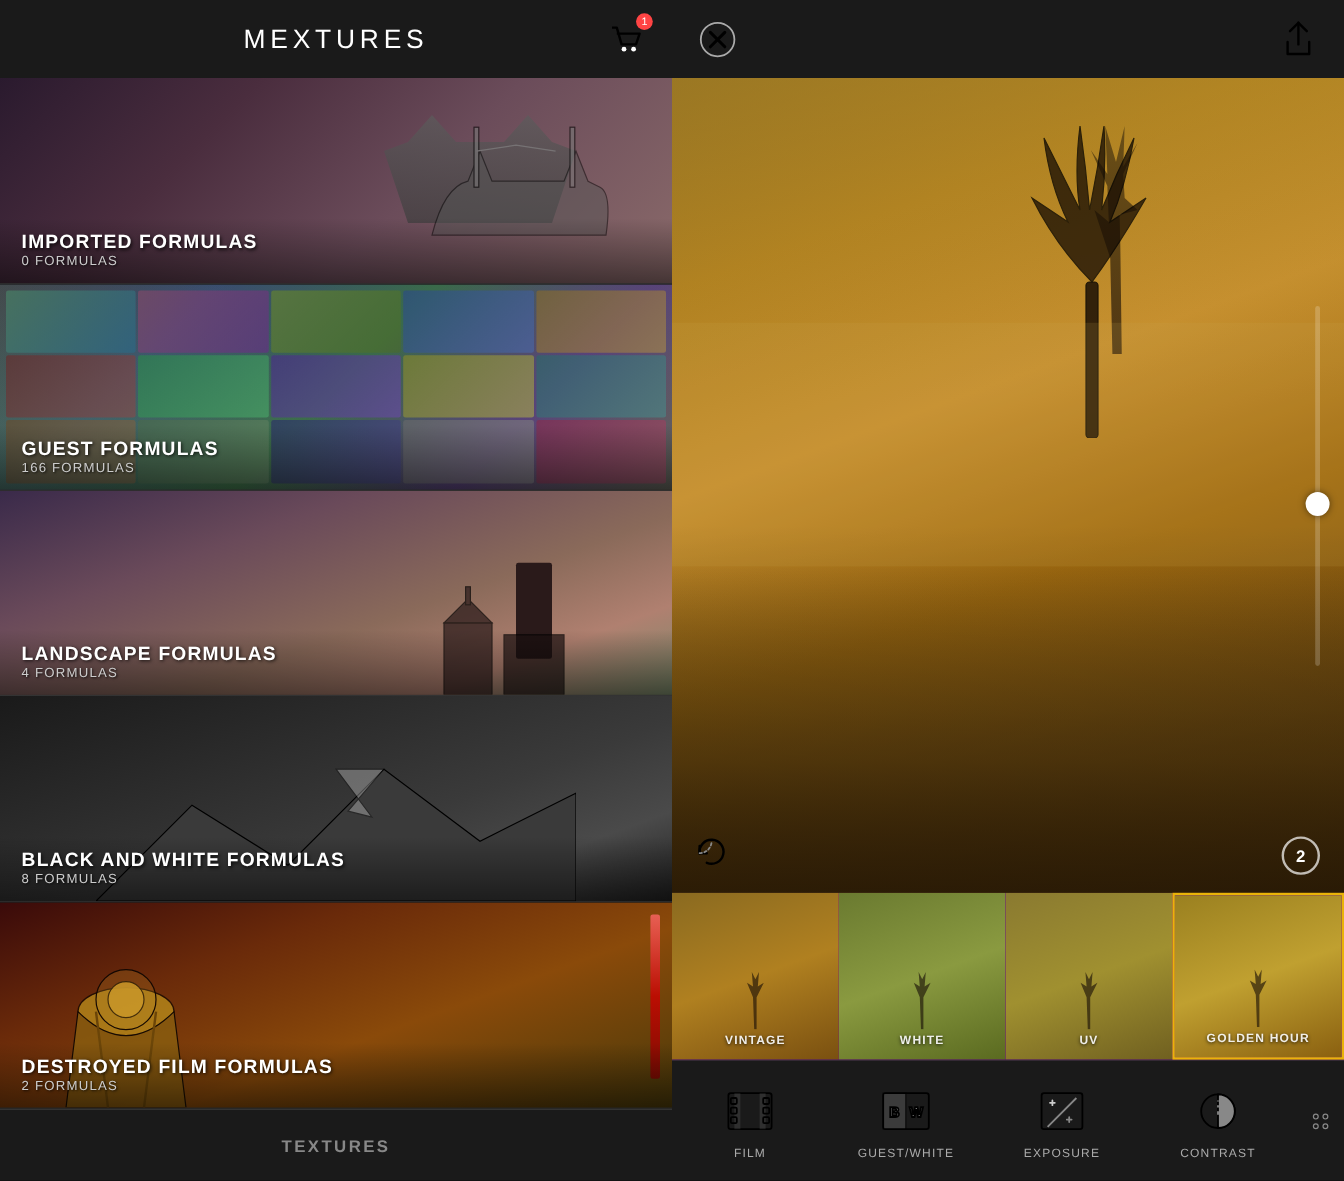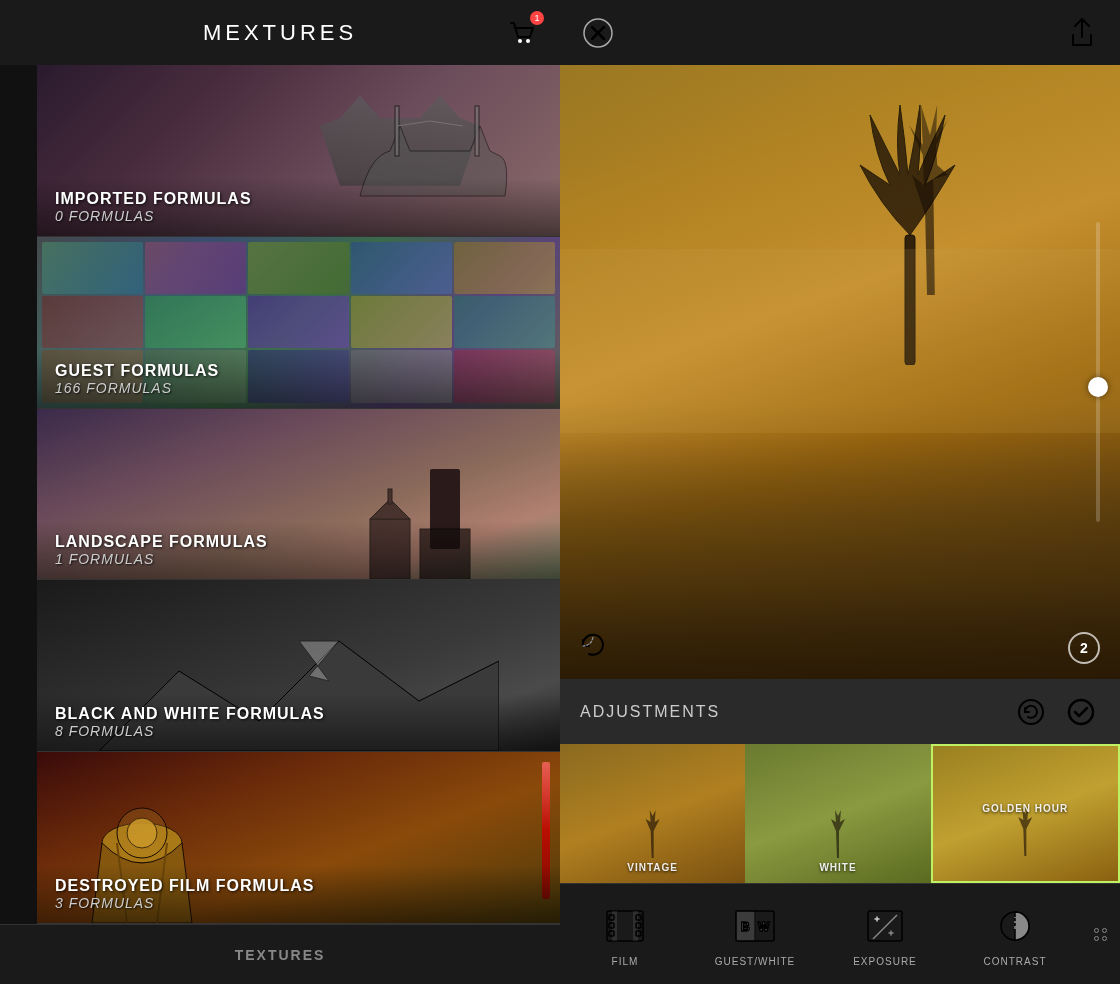--- a/index.html
+++ b/index.html
@@ -65,21 +65,20 @@
       justify-content: center;
       font-size: 9px;
       color: #fff;
     }
 
     .formula-list {
       flex: 1;
       overflow: hidden;
       display: flex;
       flex-direction: column;
-      padding-left: 37px;
     }
 
     .formula-item {
       flex: 1;
       position: relative;
       overflow: hidden;
       border-bottom: 1px solid #333;
       cursor: pointer;
     }
 
@@ -104,24 +103,23 @@
       color: #fff;
       font-size: 16px;
       font-weight: 700;
       letter-spacing: 1px;
       text-transform: uppercase;
       text-shadow: 1px 1px 3px rgba(0,0,0,0.8);
     }
 
     .formula-count {
       color: #ccc;
-      font-size: 14px;
+      font-size: 11px;
       letter-spacing: 1px;
       text-shadow: 1px 1px 2px rgba(0,0,0,0.8);
-      font-style: italic;
     }
 
     
     .bg-imported {
       background: linear-gradient(135deg, #2a1a2e 0%, #4a2d3e 30%, #6b4c5a 60%, #8a6a6a 100%);
     }
     
     .bg-guest {
       background: linear-gradient(135deg, #1a2a3a 0%, #2a4a6a 25%, #3a6a4a 50%, #5a3a6a 75%, #6a5a2a 100%);
     }
@@ -388,22 +386,21 @@
       flex-direction: column;
       align-items: center;
       justify-content: flex-end;
       padding-bottom: 10px;
       cursor: pointer;
       position: relative;
       overflow: hidden;
     }
 
     .filter-item.active {
-      border: 2px solid #bef264;
-      justify-content: center;
+      border: 2px solid #eab308;
     }
 
     .filter-bg-vintage {
       position: absolute;
       top: 0; left: 0; right: 0; bottom: 0;
       background: linear-gradient(160deg, #8a6a20 0%, #b08020 50%, #7a5010 100%);
     }
     .filter-bg-punch {
       position: absolute;
       top: 0; left: 0; right: 0; bottom: 0;
@@ -567,21 +564,21 @@
       <div class="formula-bg bg-landscape"></div>
 
       <svg style="position:absolute;right:80px;bottom:0;opacity:0.7;" width="120" height="100" viewBox="0 0 120 100">
         <rect x="10" y="40" width="40" height="60" fill="#2a1a1a"></rect>
         <polygon points="30,20 10,40 50,40" fill="#2a1a1a"></polygon>
         <rect x="28" y="10" width="4" height="15" fill="#2a1a1a"></rect>
         <rect x="60" y="50" width="50" height="50" fill="#1a1010"></rect>
       </svg>
       <div class="formula-overlay">
         <div class="formula-title">LANDSCAPE FORMULAS</div>
-        <div class="formula-count">1 FORMULAS</div>
+        <div class="formula-count">4 FORMULAS</div>
       </div>
     </div>
 
     <div class="formula-item">
       <div class="formula-bg bg-bw"></div>
 
       <svg style="position:absolute;left:50%;transform:translateX(-50%);bottom:0;width:400px;height:120px;" viewBox="0 0 400 120">
         <path d="M0 120 L80 40 L160 90 L240 10 L320 70 L400 30 L400 120 Z" fill="#3a3a3a"></path>
         <path d="M200 10 L230 50 L210 45 L240 10 Z" fill="#eee" opacity="0.3"></path>
       </svg>
@@ -600,21 +597,21 @@
         <path d="M50 40 L60 120" stroke="#6a4a08" stroke-width="2"></path>
         <path d="M100 40 L90 120" stroke="#6a4a08" stroke-width="2"></path>
         <circle cx="75" cy="30" r="15" fill="#e0b030" opacity="0.9"></circle>
 
         <circle cx="75" cy="30" r="25" fill="rgba(220,180,50,0.2)"></circle>
       </svg>
 
       <div style="position:absolute;right:10px;top:10px;width:8px;height:80%;background:linear-gradient(to bottom,#ff6666,#cc0000,#880000);border-radius:2px;opacity:0.8;"></div>
       <div class="formula-overlay">
         <div class="formula-title">DESTROYED FILM FORMULAS</div>
-        <div class="formula-count">3 FORMULAS</div>
+        <div class="formula-count">2 FORMULAS</div>
       </div>
     </div>
 
   </div>
 
   <div class="bottom-tabs">
     <div class="tab-item">
       <span class="tab-label inactive">TEXTURES</span>
     </div>
   </div>
@@ -668,53 +665,40 @@
         <path d="M6 10 L6 16 L12 16"></path>
 
         <path d="M6 16 A10 10 0 0 0 16 6" stroke="#888" stroke-width="1.5" stroke-dasharray="2,2"></path>
       </svg>
     </div>
 
     <div class="layer-count">2</div>
 
   </div>
 
-  <div class="adjustments-bar">
-    <span class="adjustments-label">ADJUSTMENTS</span>
-    <div class="adj-buttons">
-      <div class="adj-btn">
-        <svg width="34" height="34" viewBox="0 0 34 34" stroke="#aaa" stroke-width="2" fill="none" stroke-linecap="round">
-          <circle cx="17" cy="17" r="12"></circle>
-          <path d="M11 17 A6 6 0 1 1 14 22"></path>
-          <path d="M11 13 L11 17 L15 17"></path>
-        </svg>
-      </div>
-      <div class="adj-btn">
-        <svg width="34" height="34" viewBox="0 0 34 34" stroke="#aaa" stroke-width="2.5" fill="none" stroke-linecap="round" stroke-linejoin="round">
-          <circle cx="17" cy="17" r="12"></circle>
-          <path d="M11 17 L15 21 L23 13"></path>
-        </svg>
-      </div>
-    </div>
-  </div>
 
   <div class="filter-row">
 
     <div class="filter-item">
       <div class="filter-bg-vintage"></div>
       <div class="filter-tree"></div>
       <span class="filter-label">VINTAGE</span>
     </div>
 
     <div class="filter-item">
       <div class="filter-bg-punch"></div>
       <div class="filter-tree"></div>
       <span class="filter-label">WHITE</span>
     </div>
 
+    <div class="filter-item">
+      <div class="filter-bg-uv"></div>
+      <div class="filter-tree"></div>
+      <span class="filter-label">UV</span>
+    </div>
 
     <div class="filter-item active">
       <div class="filter-bg-golden"></div>
       <div class="filter-tree"></div>
       <span class="filter-label">GOLDEN HOUR</span>
     </div>
 
   </div>
 
   <div class="tools-row">

